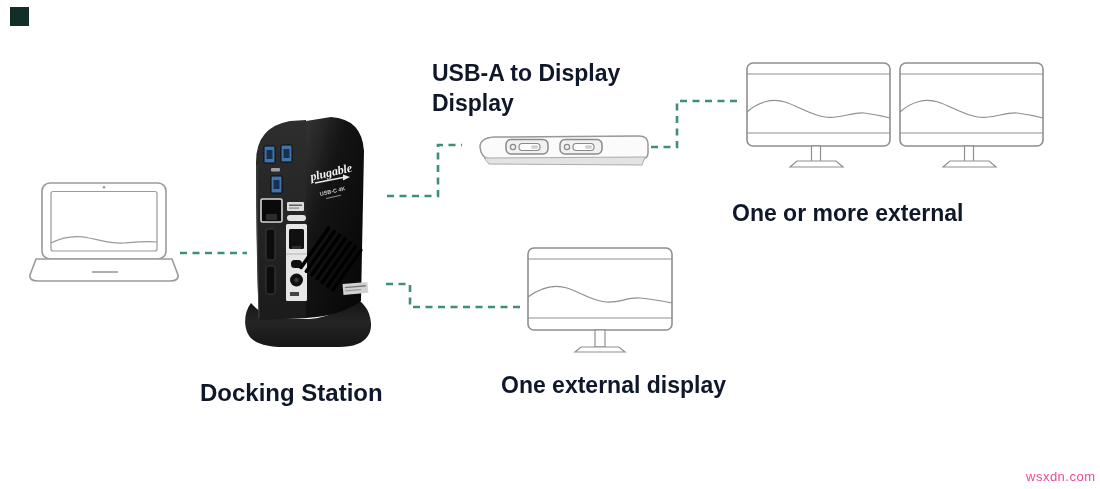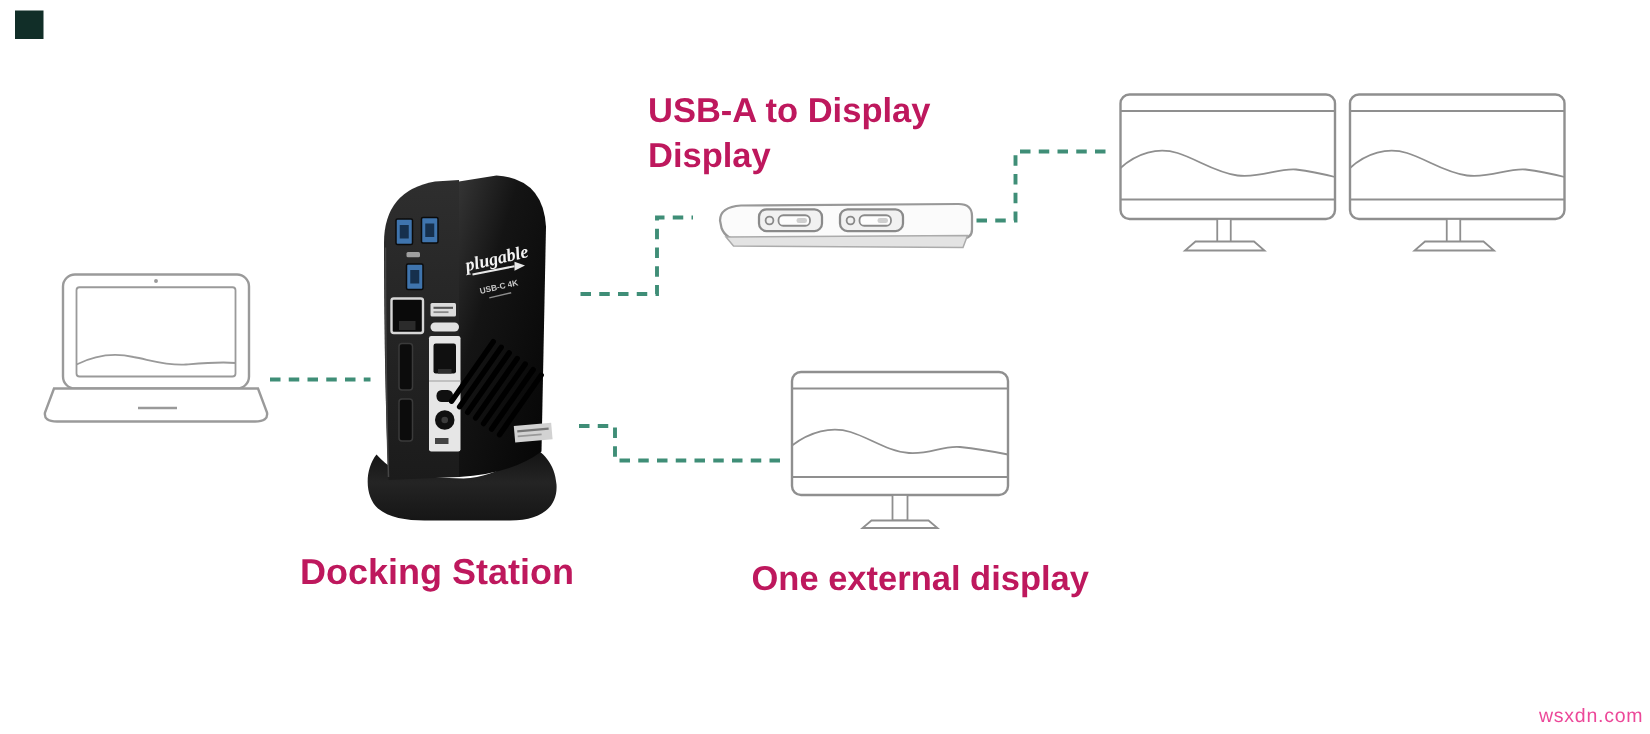--- a/index.html
+++ b/index.html
@@ -5,30 +5,30 @@
   html,body{margin:0;padding:0;background:#ffffff;}
   #canvas{
     position:relative;
     width:1100px;height:489px;
     background:#ffffff;
     overflow:hidden;
     font-family:"Liberation Sans", sans-serif;
   }
   .label{
     position:absolute;
-    color:#be185d;
+    color:#0f172a;
     font-weight:700;
     font-size:23px;
     line-height:30px;
     white-space:nowrap;
   }
   #adapter-label{left:432px;top:58px;}
   #displaylink-label{left:732px;top:198px;}
   #native-label{left:501px;top:370px;}
-  #dock-label{left:200px;top:367px;font-size:24px;}
+  #dock-label{left:200px;top:378px;font-size:24px;}
   #corner-square{
     position:absolute;left:10px;top:7px;width:19px;height:19px;
     background:#112e28;
   }
   #watermark{
     position:absolute;left:1026px;top:469px;
     font-size:13px;color:#ec4899;font-weight:400;
     letter-spacing:0.5px;
   }
   svg{position:absolute;left:0;top:0;}
@@ -188,20 +188,21 @@
       <polygon points="581,347 619,347 625,352 575,352" stroke-width="1.2"></polygon>
     </g>
   </svg>
 
   <div class="label" id="adapter-label">
     <div>USB-A to Display</div>
     <div>Display</div>
   </div>
 
   <div class="label" id="displaylink-label">
+    <div>One or more external</div>
   </div>
 
   <div class="label" id="native-label">
     <div>One external display</div>
   </div>
 
   <div class="label" id="dock-label">Docking Station</div>
 
   <div id="watermark">wsxdn.com</div>
 

